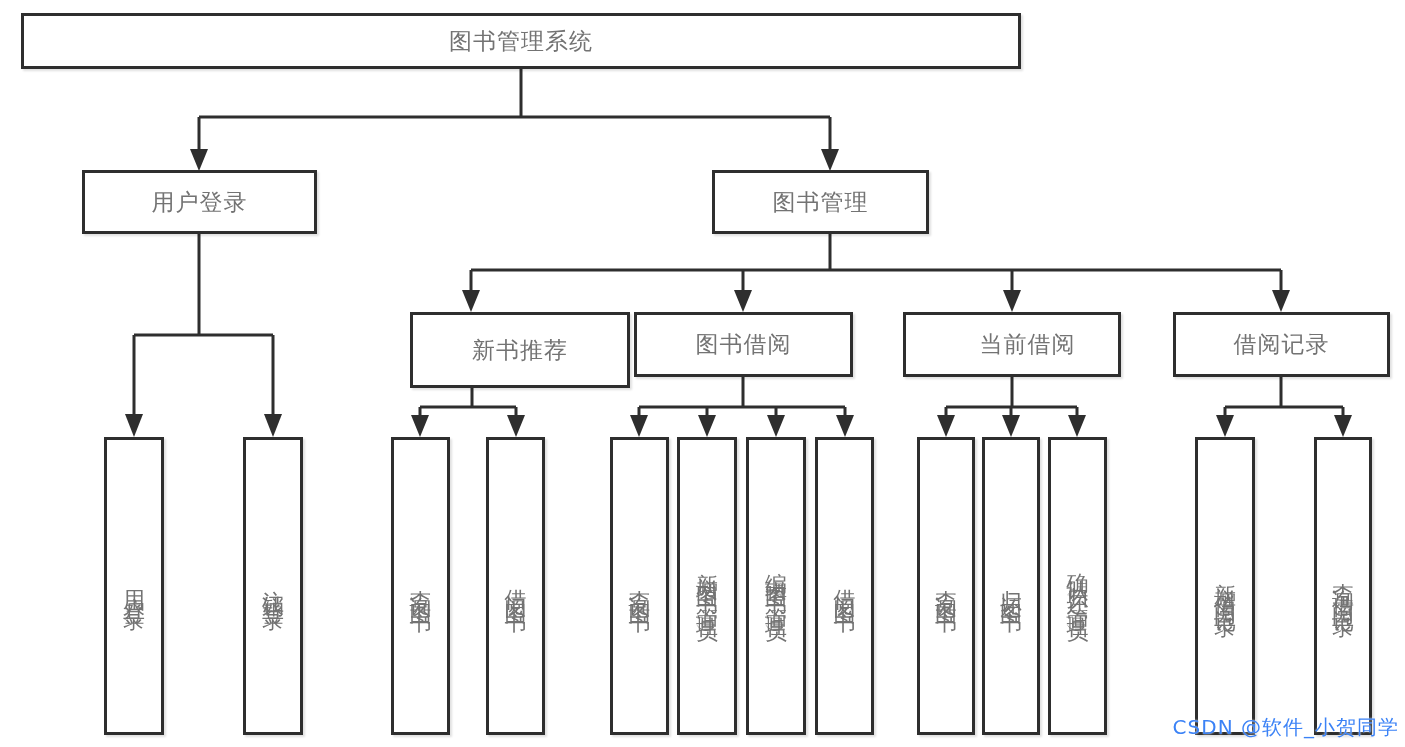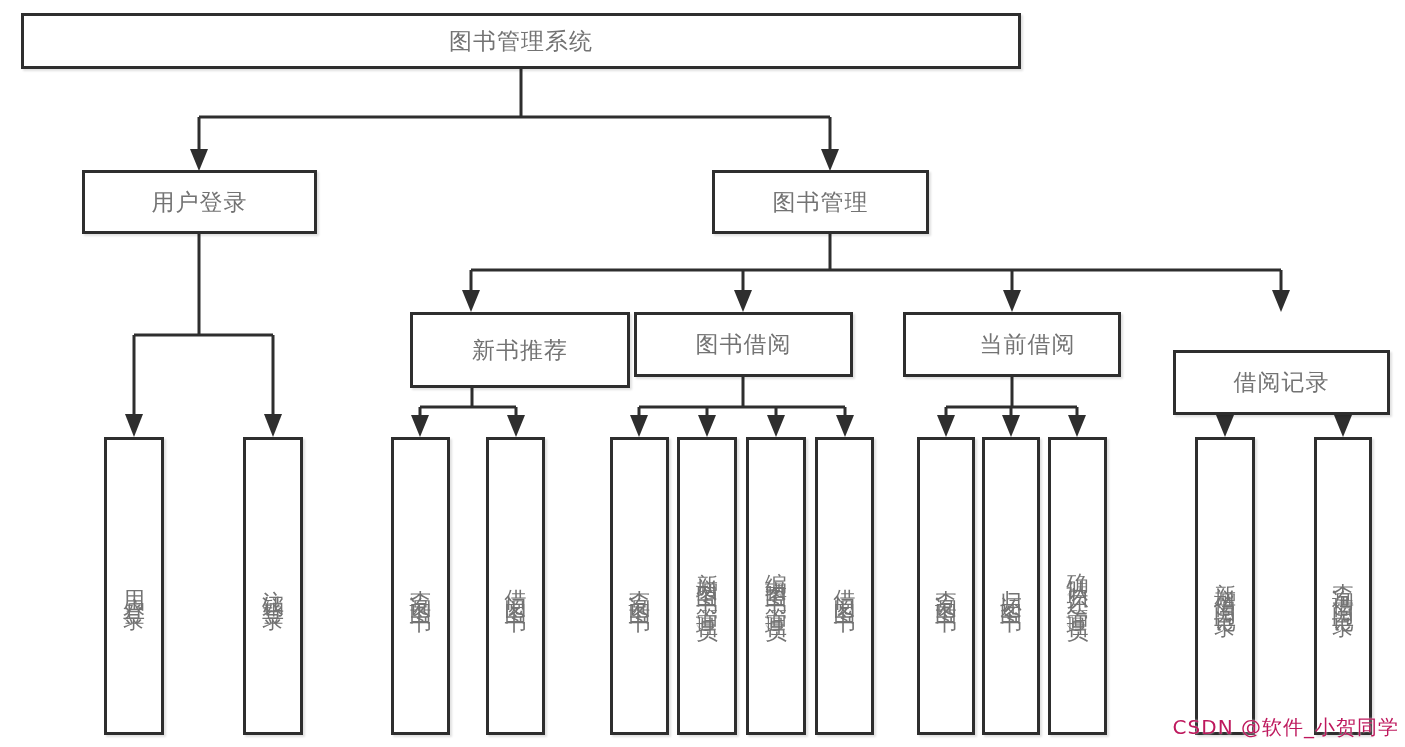--- a/index.html
+++ b/index.html
@@ -46,21 +46,21 @@
     letter-spacing: 7px;
     line-height: 1;
     text-align: center;
   }
   .watermark {
     position: absolute;
     right: 6px;
     top: 714px;
     z-index: 3;
     font-size: 20px;
-    color: #be185d;
+    color: #3b82f6;
     letter-spacing: 1px;
     white-space: nowrap;
     text-shadow: 0 0 2px #ffffff;
   }
 </style>
 </head>
 <body>
 
 <div class="stage">
 
@@ -126,21 +126,21 @@
   </svg>
 
   <div class="node h" style="left:21px; top:13px; width:1000px; height:56px;">图书管理系统</div>
 
   <div class="node h" style="left:82px; top:170px; width:235px; height:64px;">用户登录</div>
   <div class="node h" style="left:712px; top:170px; width:217px; height:64px;">图书管理</div>
 
   <div class="node h" style="left:362px; top:312px; width:220px; height:76px;margin-left:48px;">新书推荐</div>
   <div class="node h" style="left:634px; top:312px; width:219px; height:65px;">图书借阅</div>
   <div class="node h" style="left:903px; top:312px; width:218px; height:65px;padding-left:31px;">当前借阅</div>
-  <div class="node h" style="left:1173px; top:312px; width:217px; height:65px;margin-top:38px;">借阅记录</div>
+  <div class="node h" style="left:1173px; top:312px; width:217px; height:65px;">借阅记录</div>
 
   <div class="node leaf" style="left:104px; top:437px; width:60px; height:298px;">用户登录</div>
   <div class="node leaf" style="left:243px; top:437px; width:60px; height:298px;">注销登录</div>
 
   <div class="node leaf" style="left:391px; top:437px; width:59px; height:298px;">查询图书</div>
   <div class="node leaf" style="left:486px; top:437px; width:59px; height:298px;">借阅图书</div>
 
   <div class="node leaf" style="left:610px; top:437px; width:59px; height:298px;">查询图书</div>
   <div class="node leaf" style="left:677px; top:437px; width:60px; height:298px;">新增图书（管理员）</div>
   <div class="node leaf" style="left:746px; top:437px; width:60px; height:298px;">编辑图书（管理员）</div>

